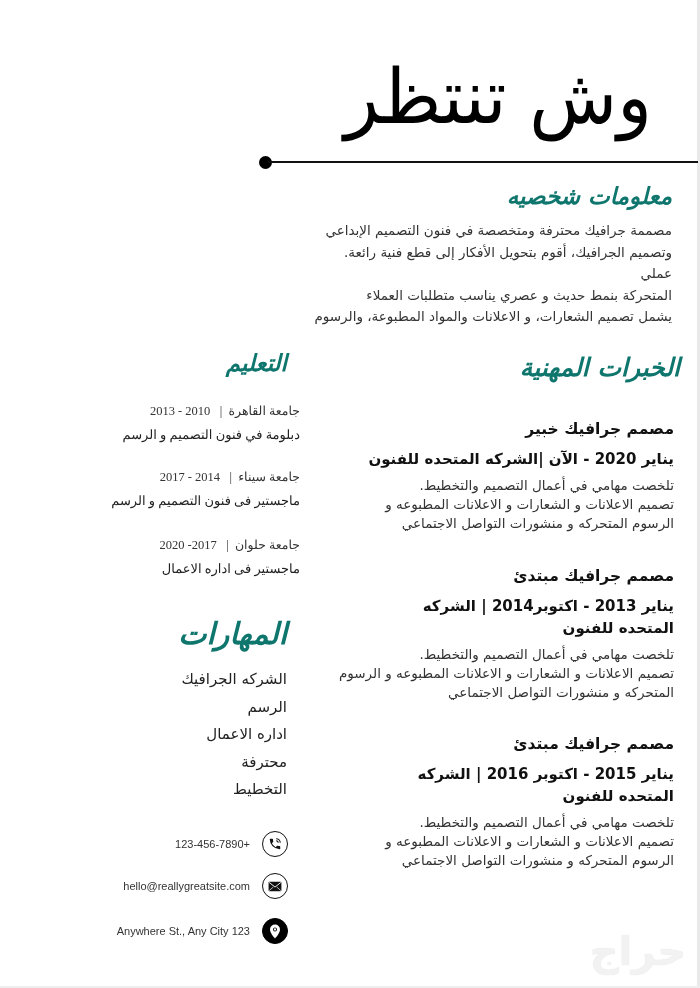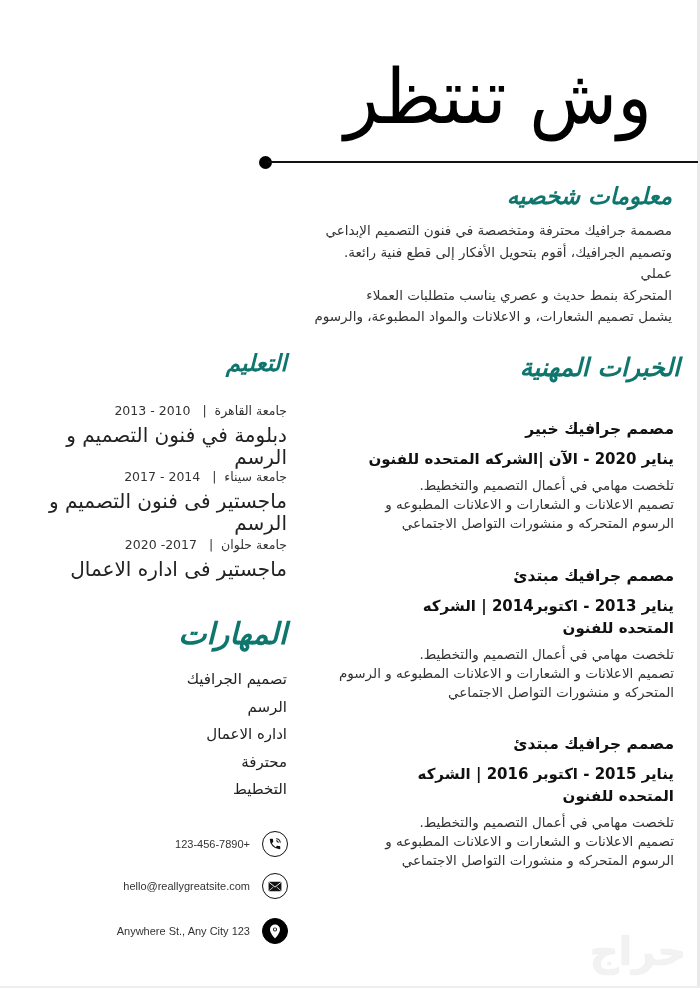--- a/index.html
+++ b/index.html
@@ -24,23 +24,23 @@
     .profile-h { top: 183px; right: 28px; font-size: 23px; }
     .profile-body { position: absolute; top: 220px; right: 28px; width: 360px; font-size: 13.5px; line-height: 21.5px; color: #333; }
 
     .exp-h { top: 353px; right: 20px; font-size: 25px; }
     .exp-item { position: absolute; right: 26px; width: 340px; }
     .exp-title { font-size: 15.5px; font-weight: bold; color: #111; line-height: 22px; }
     .exp-meta { font-size: 15px; font-weight: bold; color: #111; line-height: 22px; margin-top: 8px; }
     .exp-desc { font-size: 13.5px; color: #333; line-height: 19px; margin-top: 6px; }
 
     .edu-h { top: 350px; right: 413px; font-size: 23px; margin-left: 16px; }
-    .edu-item { position: absolute; right: 413px; width: 240px; }
+    .edu-item { position: absolute; right: 400px; width: 240px; font-family: Liberation Serif, serif; }
     .edu-meta { font-size: 12.5px; color: #333; line-height: 18px; }
-    .edu-degree { font-size: 20px; color: #222; line-height: 22px; margin-top: 4px; }
+    .edu-degree { font-size: 13px; color: #222; line-height: 22px; margin-top: 4px; }
 
     .skills-h { top: 616px; right: 413px; font-size: 30px; }
     .skills-list { position: absolute; top: 666px; right: 413px; list-style: none; margin: 0; padding: 0; }
     .skills-list li { font-size: 15px; color: #222; line-height: 27.5px; }
 
     .contact { position: absolute; right: 412px; display: flex; align-items: center; gap: 12px; direction: ltr; }
     .contact-text { font-size: 11px; color: #333; font-family: "Liberation Sans", sans-serif; }
     .contact-icon {
       width: 26px; height: 26px; border-radius: 50%; border: 1.5px solid #111; box-sizing: border-box;
       display: flex; align-items: center; justify-content: center; background: #fff;
@@ -127,21 +127,21 @@
   <div class="edu-meta">
     <span>جامعة حلوان</span>
     <span>&nbsp;|&nbsp;&nbsp;</span>
     <span>2017- 2020</span>
   </div>
   <div class="edu-degree">ماجستير فى اداره الاعمال</div>
 </div>
 
 <div class="section-h skills-h rtl">المهارات</div>
 <ul class="skills-list rtl">
-  <li>تصميم الجرافيك</li>
+  <li>الشركه الجرافيك</li>
   <li>الرسم</li>
   <li>اداره الاعمال</li>
   <li>محترفة</li>
   <li>التخطيط</li>
 </ul>
 
 <div class="contact" style="top:831px;">
   <span class="contact-text">123-456-7890+</span>
   <span class="contact-icon">
     <svg width="14" height="14" viewBox="0 0 24 24">

